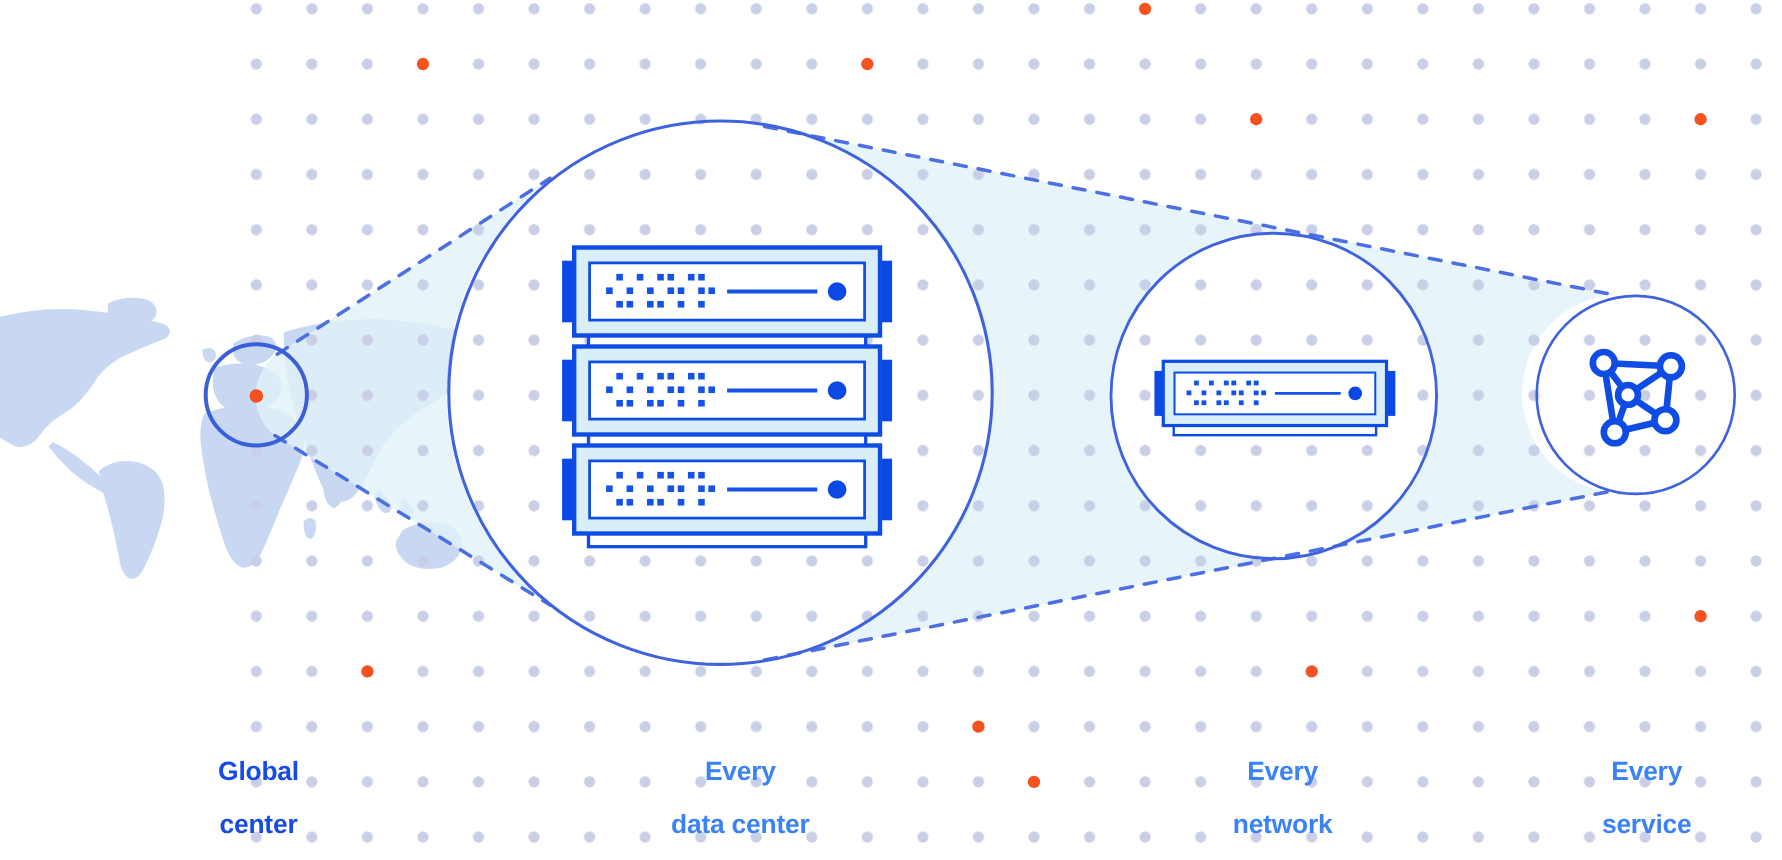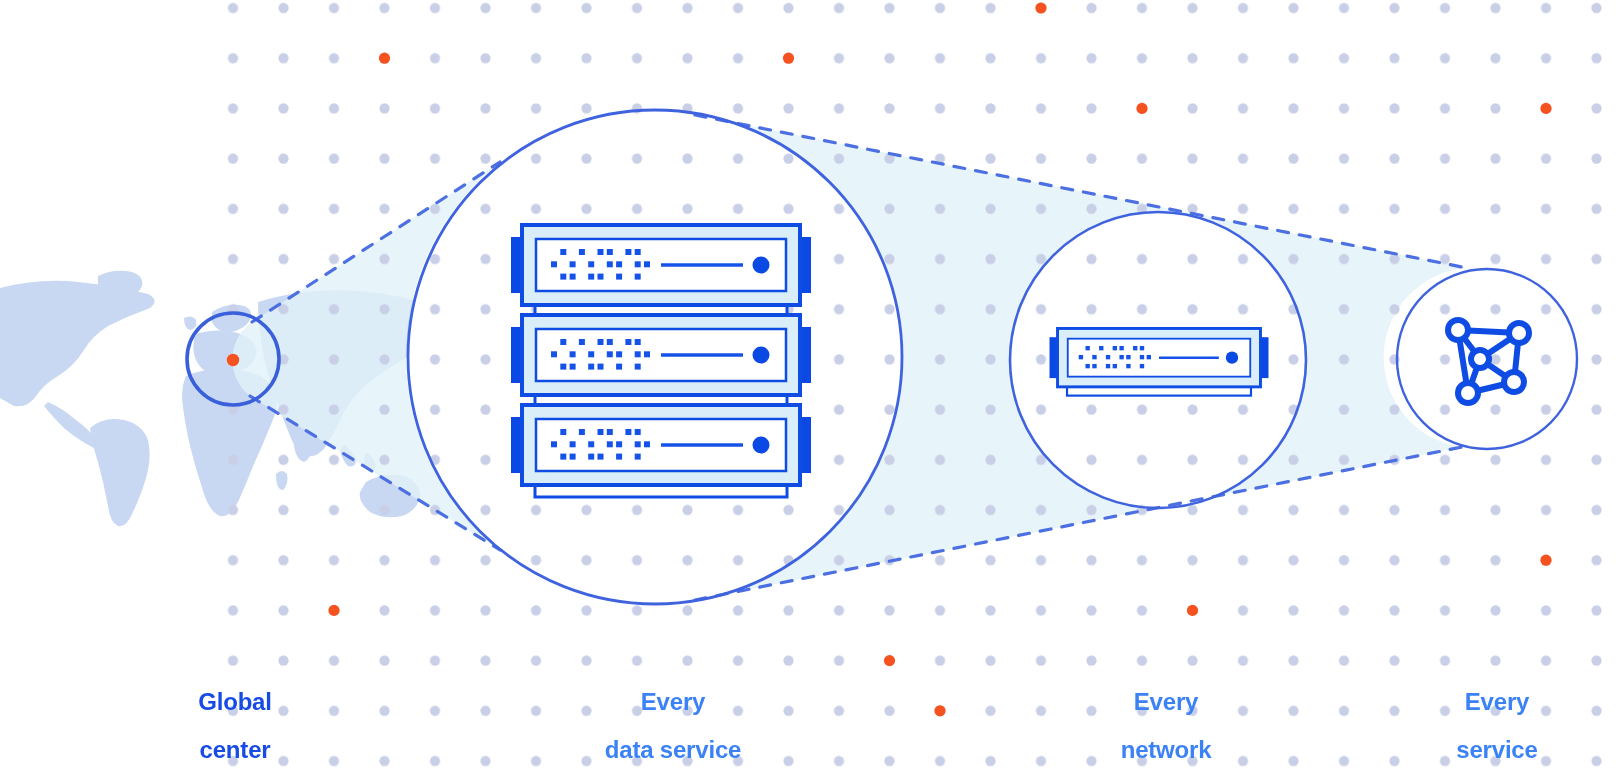--- a/index.html
+++ b/index.html
@@ -164,21 +164,21 @@
     <circle cx="233" cy="360" r="6.2"></circle>
   </g>
 </svg>
 
 <div class="caption accent" style="left:105px;top:668px;">
   <span>Global</span>
   <span>center</span>
 </div>
 <div class="caption" style="left:543px;top:668px;">
   <span>Every</span>
-  <span>data service</span>
+  <span>data center</span>
 </div>
 <div class="caption" style="left:1036px;top:668px;">
   <span>Every</span>
   <span>network</span>
 </div>
 <div class="caption" style="left:1367px;top:668px;">
   <span>Every</span>
   <span>service</span>
 </div>
 

